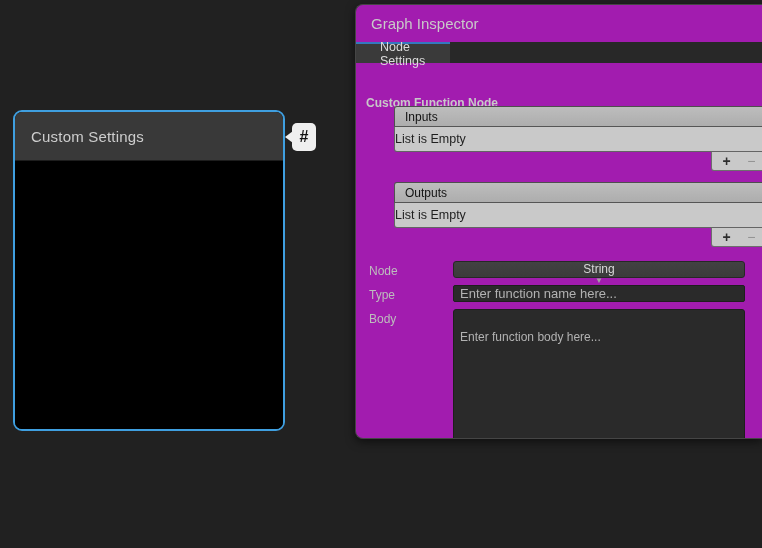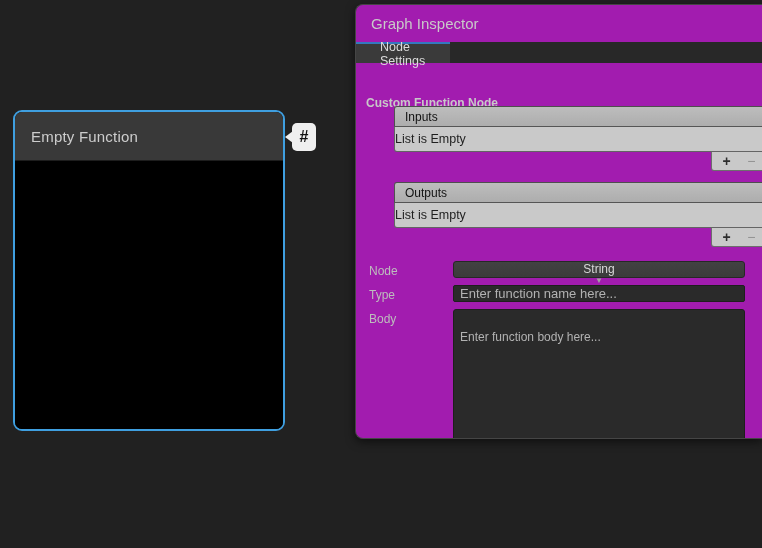--- a/index.html
+++ b/index.html
@@ -127,21 +127,21 @@
   .text-field::placeholder, .text-area::placeholder { color:#b2b2b2; opacity:1; }
 </style>
 </head>
 <body>
 
 <div class="screen">
 
   <div class="graph-area">
     <div class="node">
       <div class="node-title">
-        <span>Empty Function</span>
+        <span>Custom Settings</span>
       </div>
       <div class="node-body"></div>
     </div>
 
     <div class="hash-badge">
       <span class="badge-tail"></span>
       <span class="glyph">#</span>
     </div>
   </div>
 

